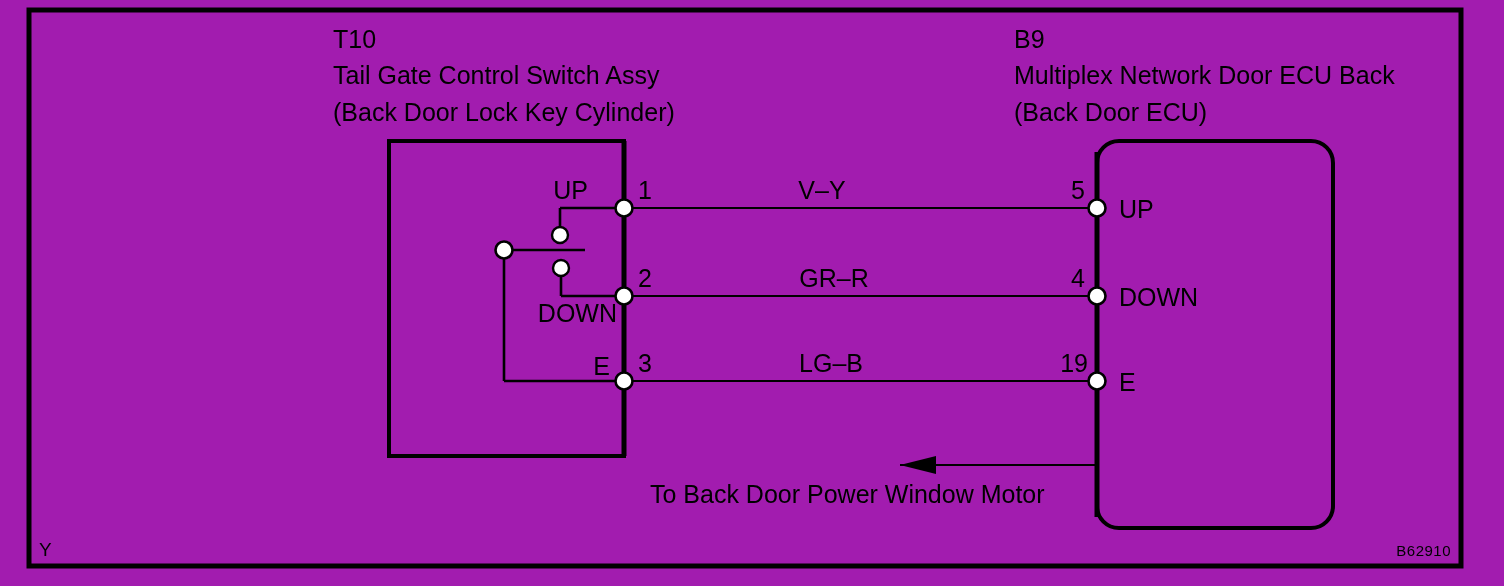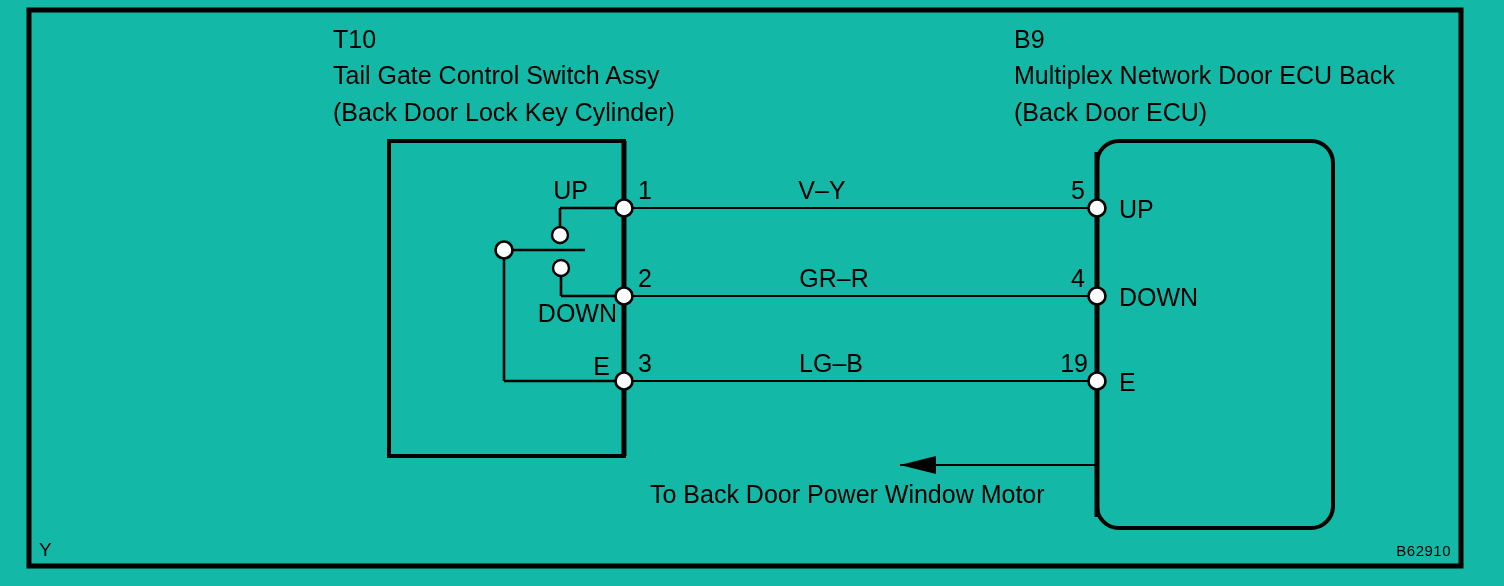--- a/index.html
+++ b/index.html
@@ -9,21 +9,21 @@
     background: #ffffff;
   }
   body {
     font-family: "Liberation Sans", sans-serif;
     color: #000000;
   }
   #stage {
     position: relative;
     width: 1504px;
     height: 586px;
-    background: #14b8a6;
+    background: #a21caf;
     overflow: hidden;
   }
   #diagram-svg {
     position: absolute;
     left: 0;
     top: 0;
     width: 1504px;
     height: 586px;
   }
   .txt {

